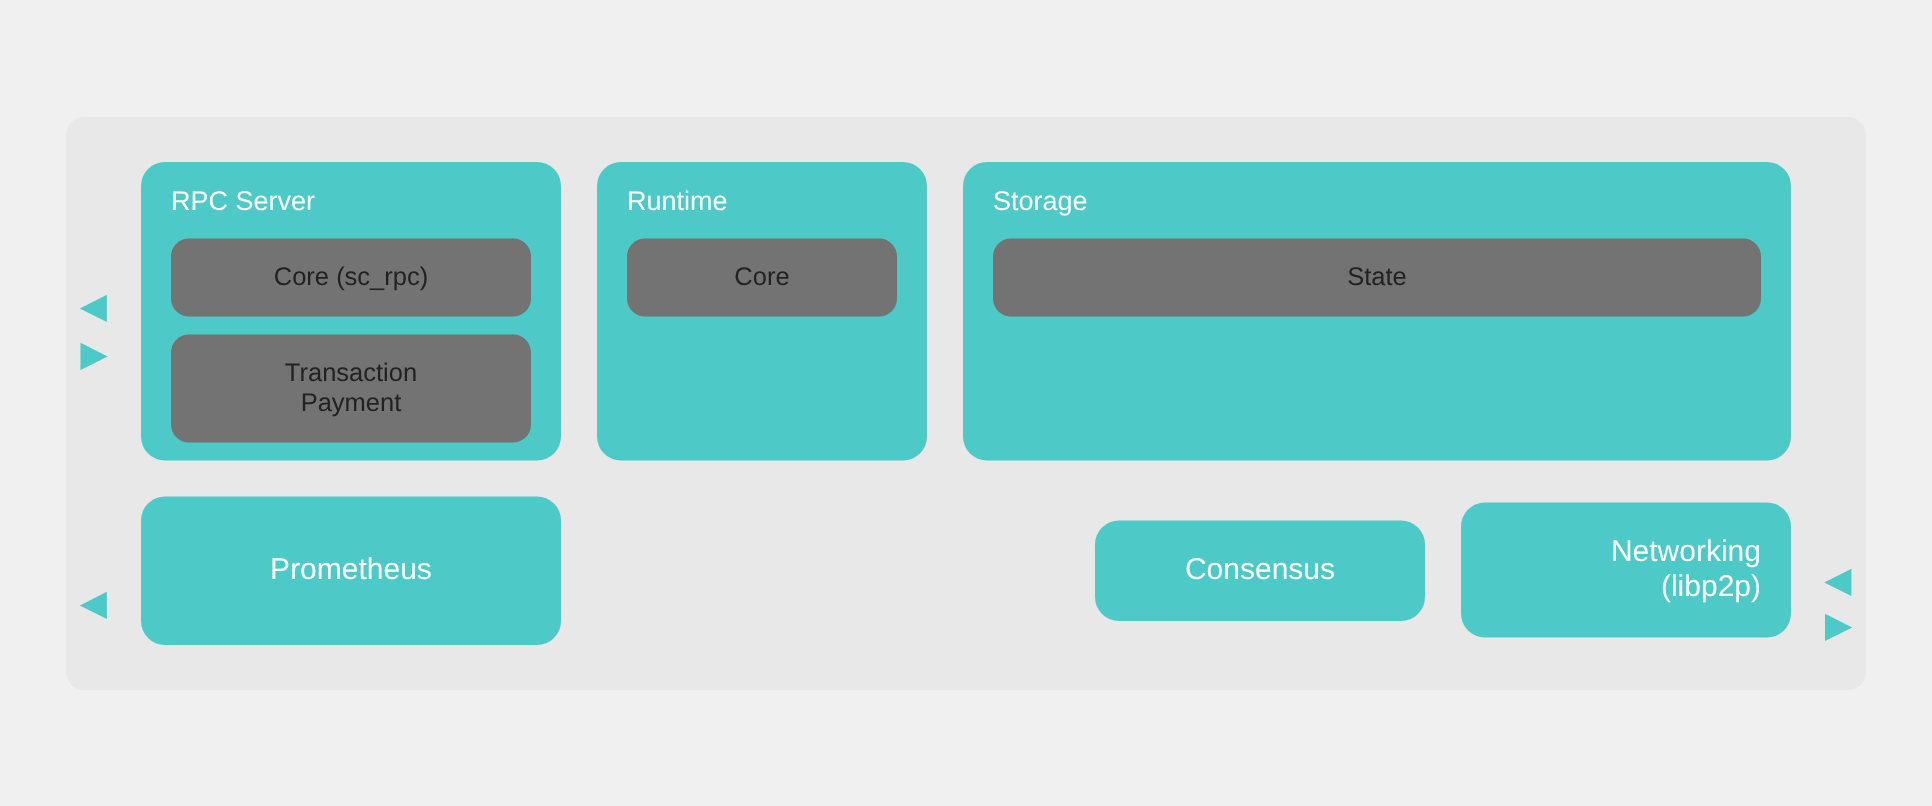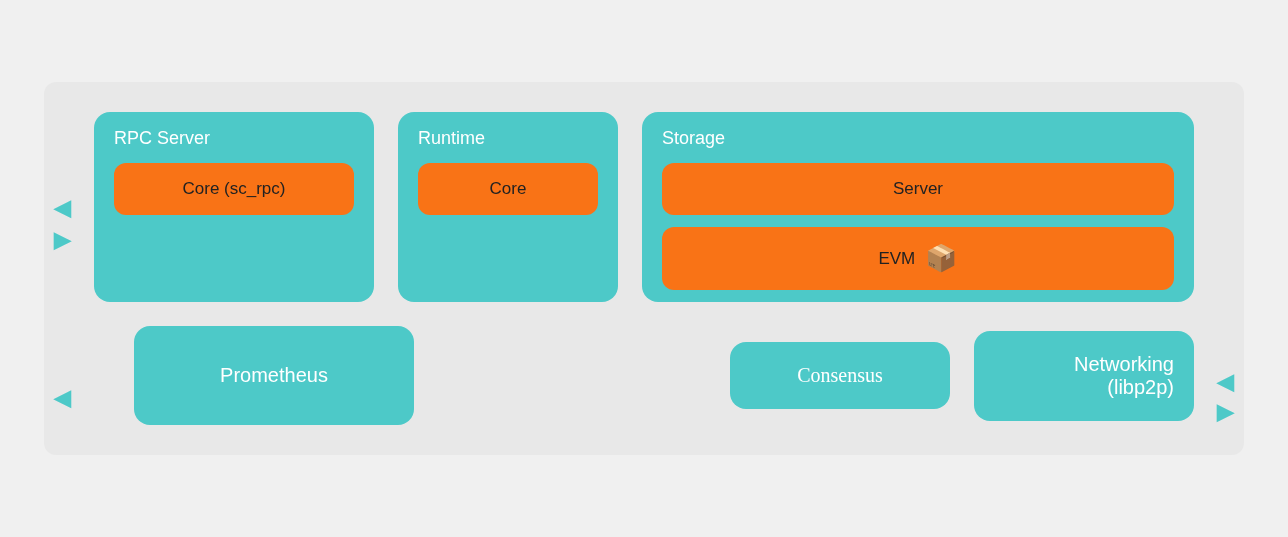--- a/index.html
+++ b/index.html
@@ -46,21 +46,21 @@
 
     .outer-box-label {
       color: white;
       font-size: 18px;
       font-weight: 500;
       margin-bottom: 14px;
     }
 
     
     .inner-box {
-      background: #f97316;
+      background: #737373;
       border-radius: 12px;
       padding: 16px 28px;
       font-size: 17px;
       font-weight: 400;
       color: #222;
       text-align: center;
       margin-bottom: 12px;
     }
 
     .inner-box:last-child {
@@ -80,21 +80,20 @@
     
     .runtime-box {
       flex: 1;
     }
 
     
     .prometheus-box {
       flex: 0 0 280px;
       padding: 38px 20px;
       text-align: center;
-      margin-left: 40px;
     }
 
     .consensus-box {
       flex: 0 0 220px;
       margin-left: auto;
       padding: 22px 20px;
       text-align: center;
     }
 
     .networking-box {
@@ -166,52 +165,51 @@
     <span class="arrow" style="color:#4dc9c8;">▶</span>
   </div>
 
   <div class="top-row">
 
     <div class="outer-box rpc-box">
       <div class="outer-box-label">RPC Server</div>
       <div class="inner-box">
         <span>Core (sc_rpc)</span>
       </div>
+      <div class="inner-box">
+        Transaction<br>Payment
+      </div>
     </div>
 
     <div class="outer-box storage-box">
       <div class="outer-box-label">Runtime</div>
       <div class="inner-box">
         <span>Core</span>
       </div>
     </div>
 
     <div class="outer-box runtime-box">
       <div class="outer-box-label">Storage</div>
       <div class="inner-box">
-        <span>Server</span>
-      </div>
-      <div class="inner-box evm-inner">
-        <span>EVM</span>
-        <span class="evm-emoji">📦</span>
+        <span>State</span>
       </div>
     </div>
 
   </div>
 
   <div class="bottom-row">
 
     <div class="outer-box prometheus-box">
       <span style="color:white; font-size:20px; font-weight:500;">Prometheus</span>
     </div>
 
     <div style="flex:1;"></div>
 
     <div class="outer-box consensus-box">
-      <span style="color:white; font-size:20px; font-weight:500;font-family:Liberation Serif, serif;">Consensus</span>
+      <span style="color:white; font-size:20px; font-weight:500;">Consensus</span>
     </div>
 
     <div class="outer-box networking-box" style="max-width:220px;">
       <span style="color:white; font-size:20px; font-weight:500; white-space:pre-line;">Networking
 (libp2p)</span>
     </div>
 
   </div>
 
 </div>

